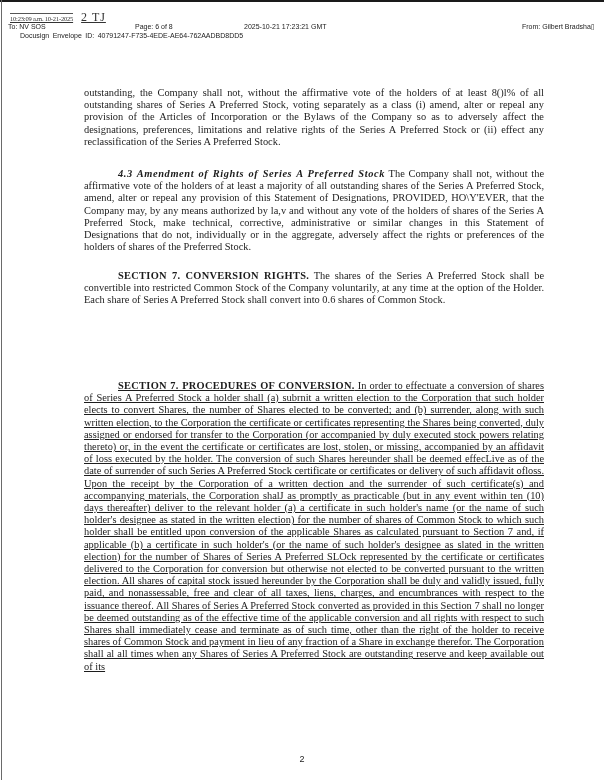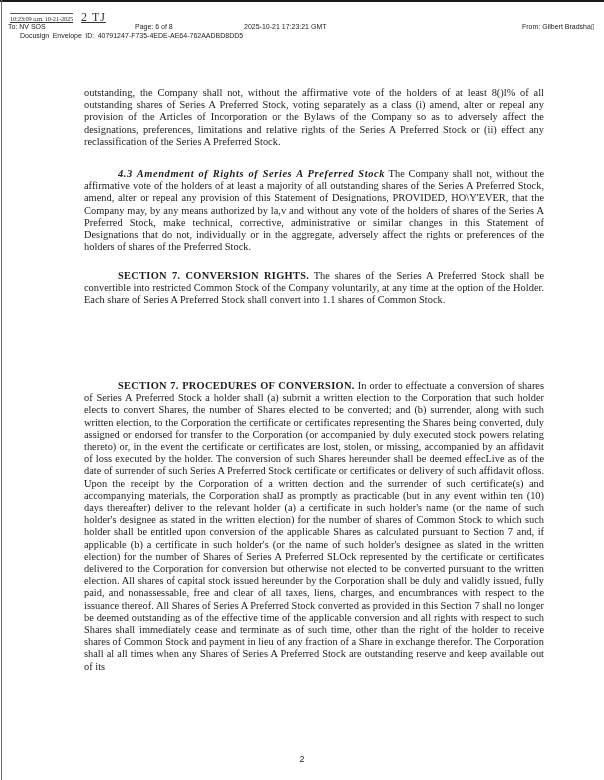--- a/index.html
+++ b/index.html
@@ -17,21 +17,21 @@
   .hdr-page { left: 135px; top: 23px; }
   .hdr-date { left: 244px; top: 23px; }
   .hdr-from { left: 522px; top: 23px; }
   .hdr-env { left: 20px; top: 32px; word-spacing: 1.5px; }
 
   .body-text { position: absolute; left: 84px; width: 460px; font-family: "Liberation Serif", serif; font-size: 10.4px; line-height: 12.2px; color: #1c1c1c; text-align: justify; }
   .p1 { top: 87px; }
   .p2 { top: 168px; }
   .p3 { top: 270px; }
   .p4 { top: 338px; }
-  .p5 { top: 380px; }
+  .p5 { top: 380px; text-decoration: underline; }
   .indent { display: inline-block; width: 34px; }
   .h-italic { font-weight: bold; font-style: italic; letter-spacing: 0.6px; }
   .h-bold { font-weight: bold; letter-spacing: 0.3px; }
   .footer-num { position: absolute; left: 0; width: 604px; top: 781px; top: 754px; text-align: center; font-family: "Liberation Sans", sans-serif; font-size: 9px; color: #222; }
 </style>
 </head>
 <body>
 
 <div class="page">
   <div class="top-border"></div>
@@ -50,21 +50,21 @@
 
   <div class="body-text p1">
     <span>outstanding, the Company shall not, without the affirmative vote of the holders of at least 8()l% of all outstanding shares of Series A Preferred Stock, voting separately as a class (i) amend, alter or repeal any provision of the Articles of Incorporation or the Bylaws of the Company so as to adversely affect the designations, preferences, limitations and relative rights of the Series A Preferred Stock or (ii) effect any reclassification of the Series A Preferred Stock.</span>
   </div>
 
   <div class="body-text p2">
     <span class="indent"></span><span class="h-italic">4.3   Amendment of Rights of Series A Preferred Stock</span><span> The Company shall not, without the affirmative vote of the holders of at least a majority of all outstanding shares of the Series A Preferred Stock, amend, alter or repeal any provision of this Statement of Designations, PROVIDED, HO\Y'EVER, that the Company may, by any means authorized by la,v and without any vote of the holders of shares of the Series A Preferred Stock, make technical, corrective, administrative or similar changes in this Statement of Designations that do not, individually or in the aggregate, adversely affect the rights or preferences of the holders of shares of the Preferred Stock.</span>
   </div>
 
   <div class="body-text p3">
-    <span class="indent"></span><span class="h-bold">SECTION 7.   CONVERSION RIGHTS.</span><span> The shares of the Series A Preferred Stock shall be convertible into restricted Common Stock of the Company voluntarily, at any time at the option of the Holder.  Each share of Series A Preferred Stock shall convert into 1.1 shares of Common Stock.</span>
+    <span class="indent"></span><span class="h-bold">SECTION 7.   CONVERSION RIGHTS.</span><span> The shares of the Series A Preferred Stock shall be convertible into restricted Common Stock of the Company voluntarily, at any time at the option of the Holder.  Each share of Series A Preferred Stock shall convert into 0.6 shares of Common Stock.</span>
   </div>
 
 
   <div class="body-text p5">
     <span class="indent"></span><span class="h-bold">SECTION 7.   PROCEDURES OF CONVERSION.</span><span> In order to effectuate a conversion of shares of Series A Preferred Stock a holder shall (a) subrnit a written election to the Corporation that such  holder elects  to convert Shares, the number of Shares elected to be converted; and (b) surrender, along with such written election, to the Corporation the certificate or certificates representing the Shares being converted, duly assigned or endorsed for transfer to the Corporation (or accompanied by duly executed stock powers relating thereto) or, in the event the certificate or certificates are lost, stolen, or missing, accompanied by an affidavit of loss executed by the holder. The conversion of such Shares hereunder shall be deemed effecLive as of the date of surrender of such Series A Preferred Stock certificate or certificates or delivery of such affidavit ofloss. Upon the receipt by the Corporation of a written dection and the surrender of such certificate(s) and accompanying materials, the Corporation  shalJ as promptly as practicable (but in any event within ten (10) days thereafter) deliver to the relevant holder (a) a certificate in such holder's name (or the name of such holder's designee as stated in the written election) for the number of shares of Common Stock to which such holder shall be entitled upon conversion of the applicable Shares as calculated pursuant to Section 7 and, if applicable (b) a certificate in such holder's (or the name of such holder's designee as slated in the written election) for the number of Shares of Series A Preferred SLOck represented by the certificate or certificates delivered to the Corporation for conversion but otherwise not elected to be converted pursuant to  the written election. All shares of capital stock issued hereunder  by the Corporation shall be duly and validly issued, fully paid, and nonassessable, free and clear of all taxes, liens, charges, and encumbrances with respect to the issuance thereof.  All Shares of Series A Preferred Stock converted as provided in this Section 7 shall no longer be deemed outstanding as of the effective time of the applicable conversion and all rights with respect to such Shares shall immediately cease and terminate as of such time, other than the right of the holder to receive shares of Common Stock and payment in lieu of any fraction of a Share in exchange therefor. The Corporation shall al all times when any Shares of Series A Preferred Stock are outstanding reserve and  keep available out of its</span>
   </div>
 
   <div class="footer-num">2</div>
 </div>
 

